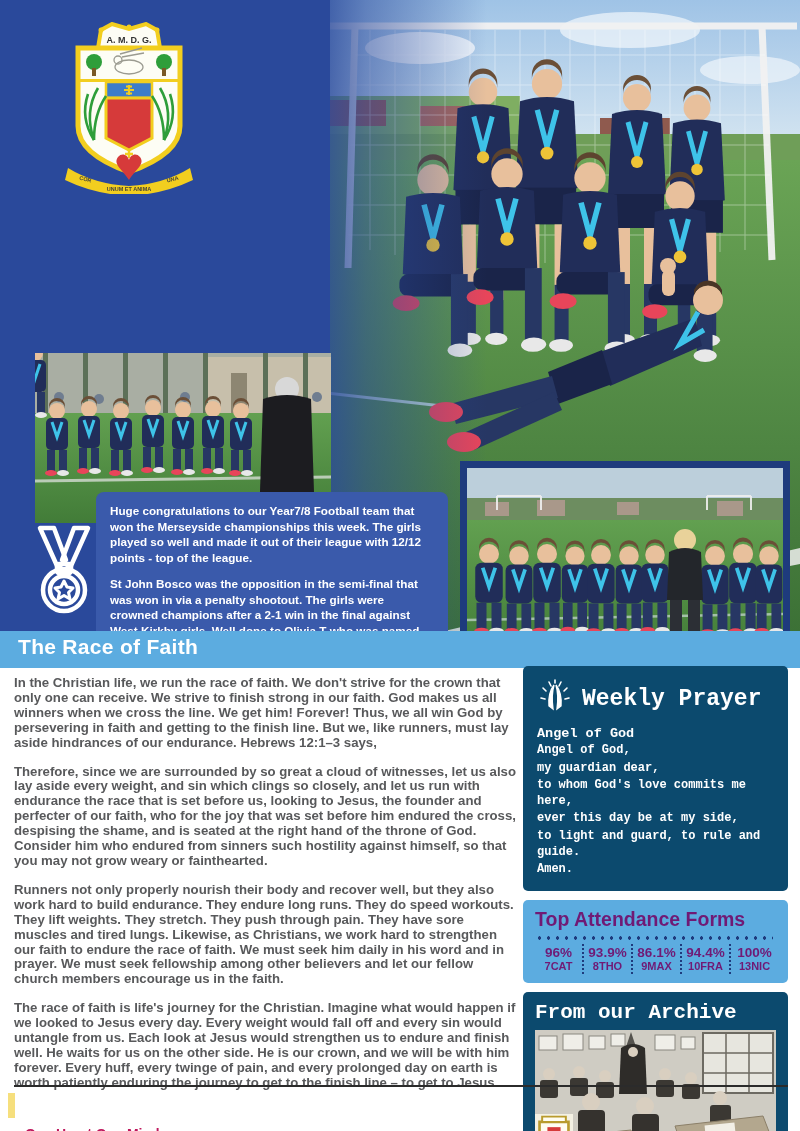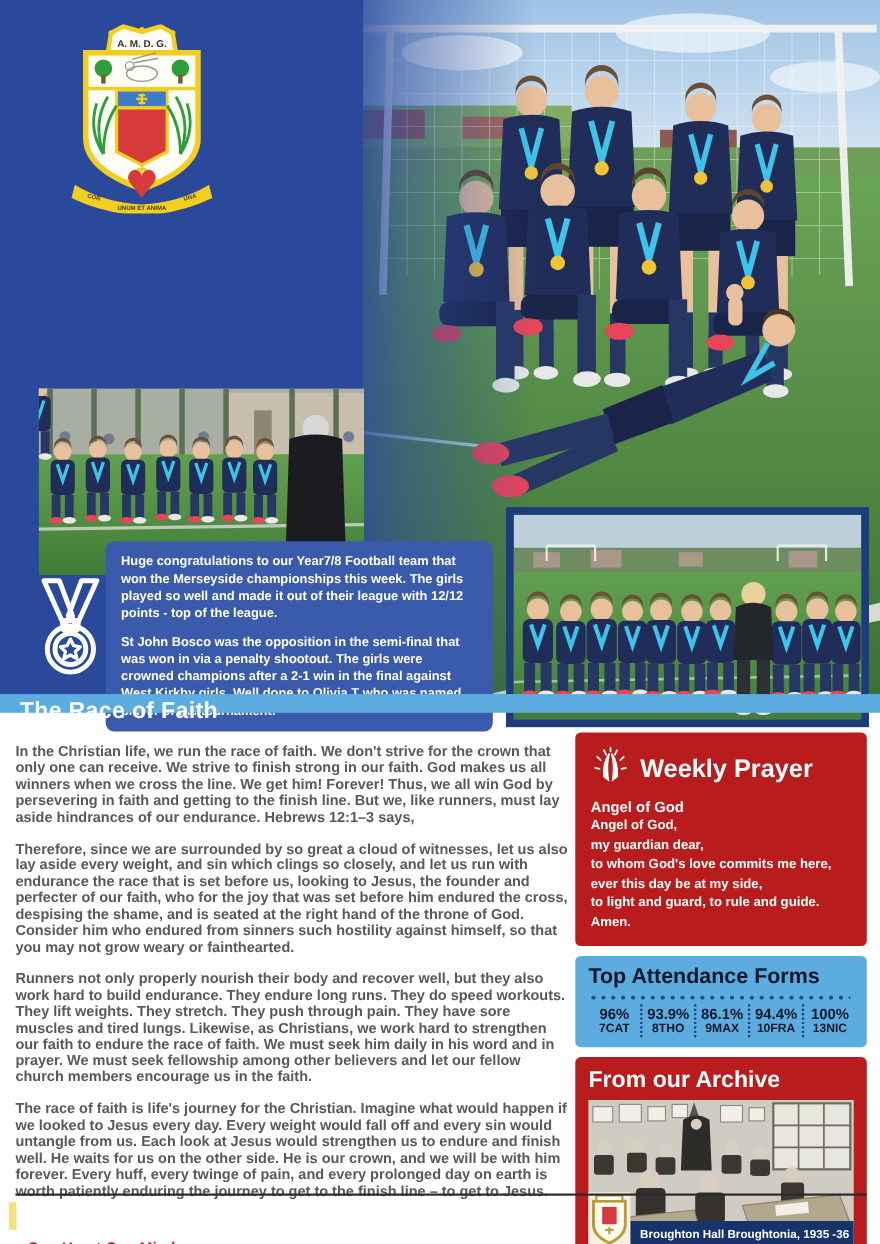--- a/index.html
+++ b/index.html
@@ -31,29 +31,29 @@
   .photo2 svg{display:block;width:100%;height:100%;}
 
   
   .newsbox{left:96px;top:492px;width:352px;box-sizing:border-box;background:#3A5AAB;border-radius:8px;
            padding:11px 14px;color:#fff;font-size:11.7px;line-height:1.33;font-weight:600;}
   .newsbox p{margin:0;}
   .newsbox p + p{margin-top:11px;}
   .medal{left:28px;top:524px;width:72px;height:92px;}
 
   
-  .racebar{left:0;top:631px;width:800px;height:17px;background:#5CACE0;}
+  .racebar{left:0;top:631px;width:800px;height:37px;background:#5CACE0;}
   .racebar h2{margin:0;padding-left:18px;font-size:21px;font-weight:800;color:#fff;line-height:31px;letter-spacing:.3px;}
   .article{left:14px;top:676px;width:505px;color:#58595B;font-size:13.2px;line-height:1.13;font-weight:bold;}
   .article p{margin:0 0 14px 0;}
 
   
   .rightcol{left:523px;top:666px;width:265px;}
-  .panel-dark{background:#b91c1c;border-radius:5px;color:#fff;}
-  .panel-light{background:#5CACE0;border-radius:5px;color:#0f172a;}
+  .panel-dark{background:#0c4a6e;border-radius:5px;color:#fff;font-family:Liberation Mono, monospace;}
+  .panel-light{background:#5CACE0;border-radius:5px;color:#701a75;}
   .prayer{box-sizing:border-box;padding:12px 14px 13px 14px;}
   .prayer-head{display:flex;align-items:center;gap:9px;}
   .prayer-title{font-size:23px;font-weight:800;}
   .prayer-sub{margin-top:7px;font-size:13.5px;font-weight:800;}
   .prayer-line{margin-top:2px;font-size:12px;line-height:1.3;font-weight:600;}
   .prayer-line:first-of-type{margin-top:5px;}
 
   .attendance{margin-top:9px;box-sizing:border-box;padding:8px 10px 9px 12px;}
   .att-title{font-size:19.5px;font-weight:800;}
   .dotline-n{margin-top:4px;width:238px;height:6px;

